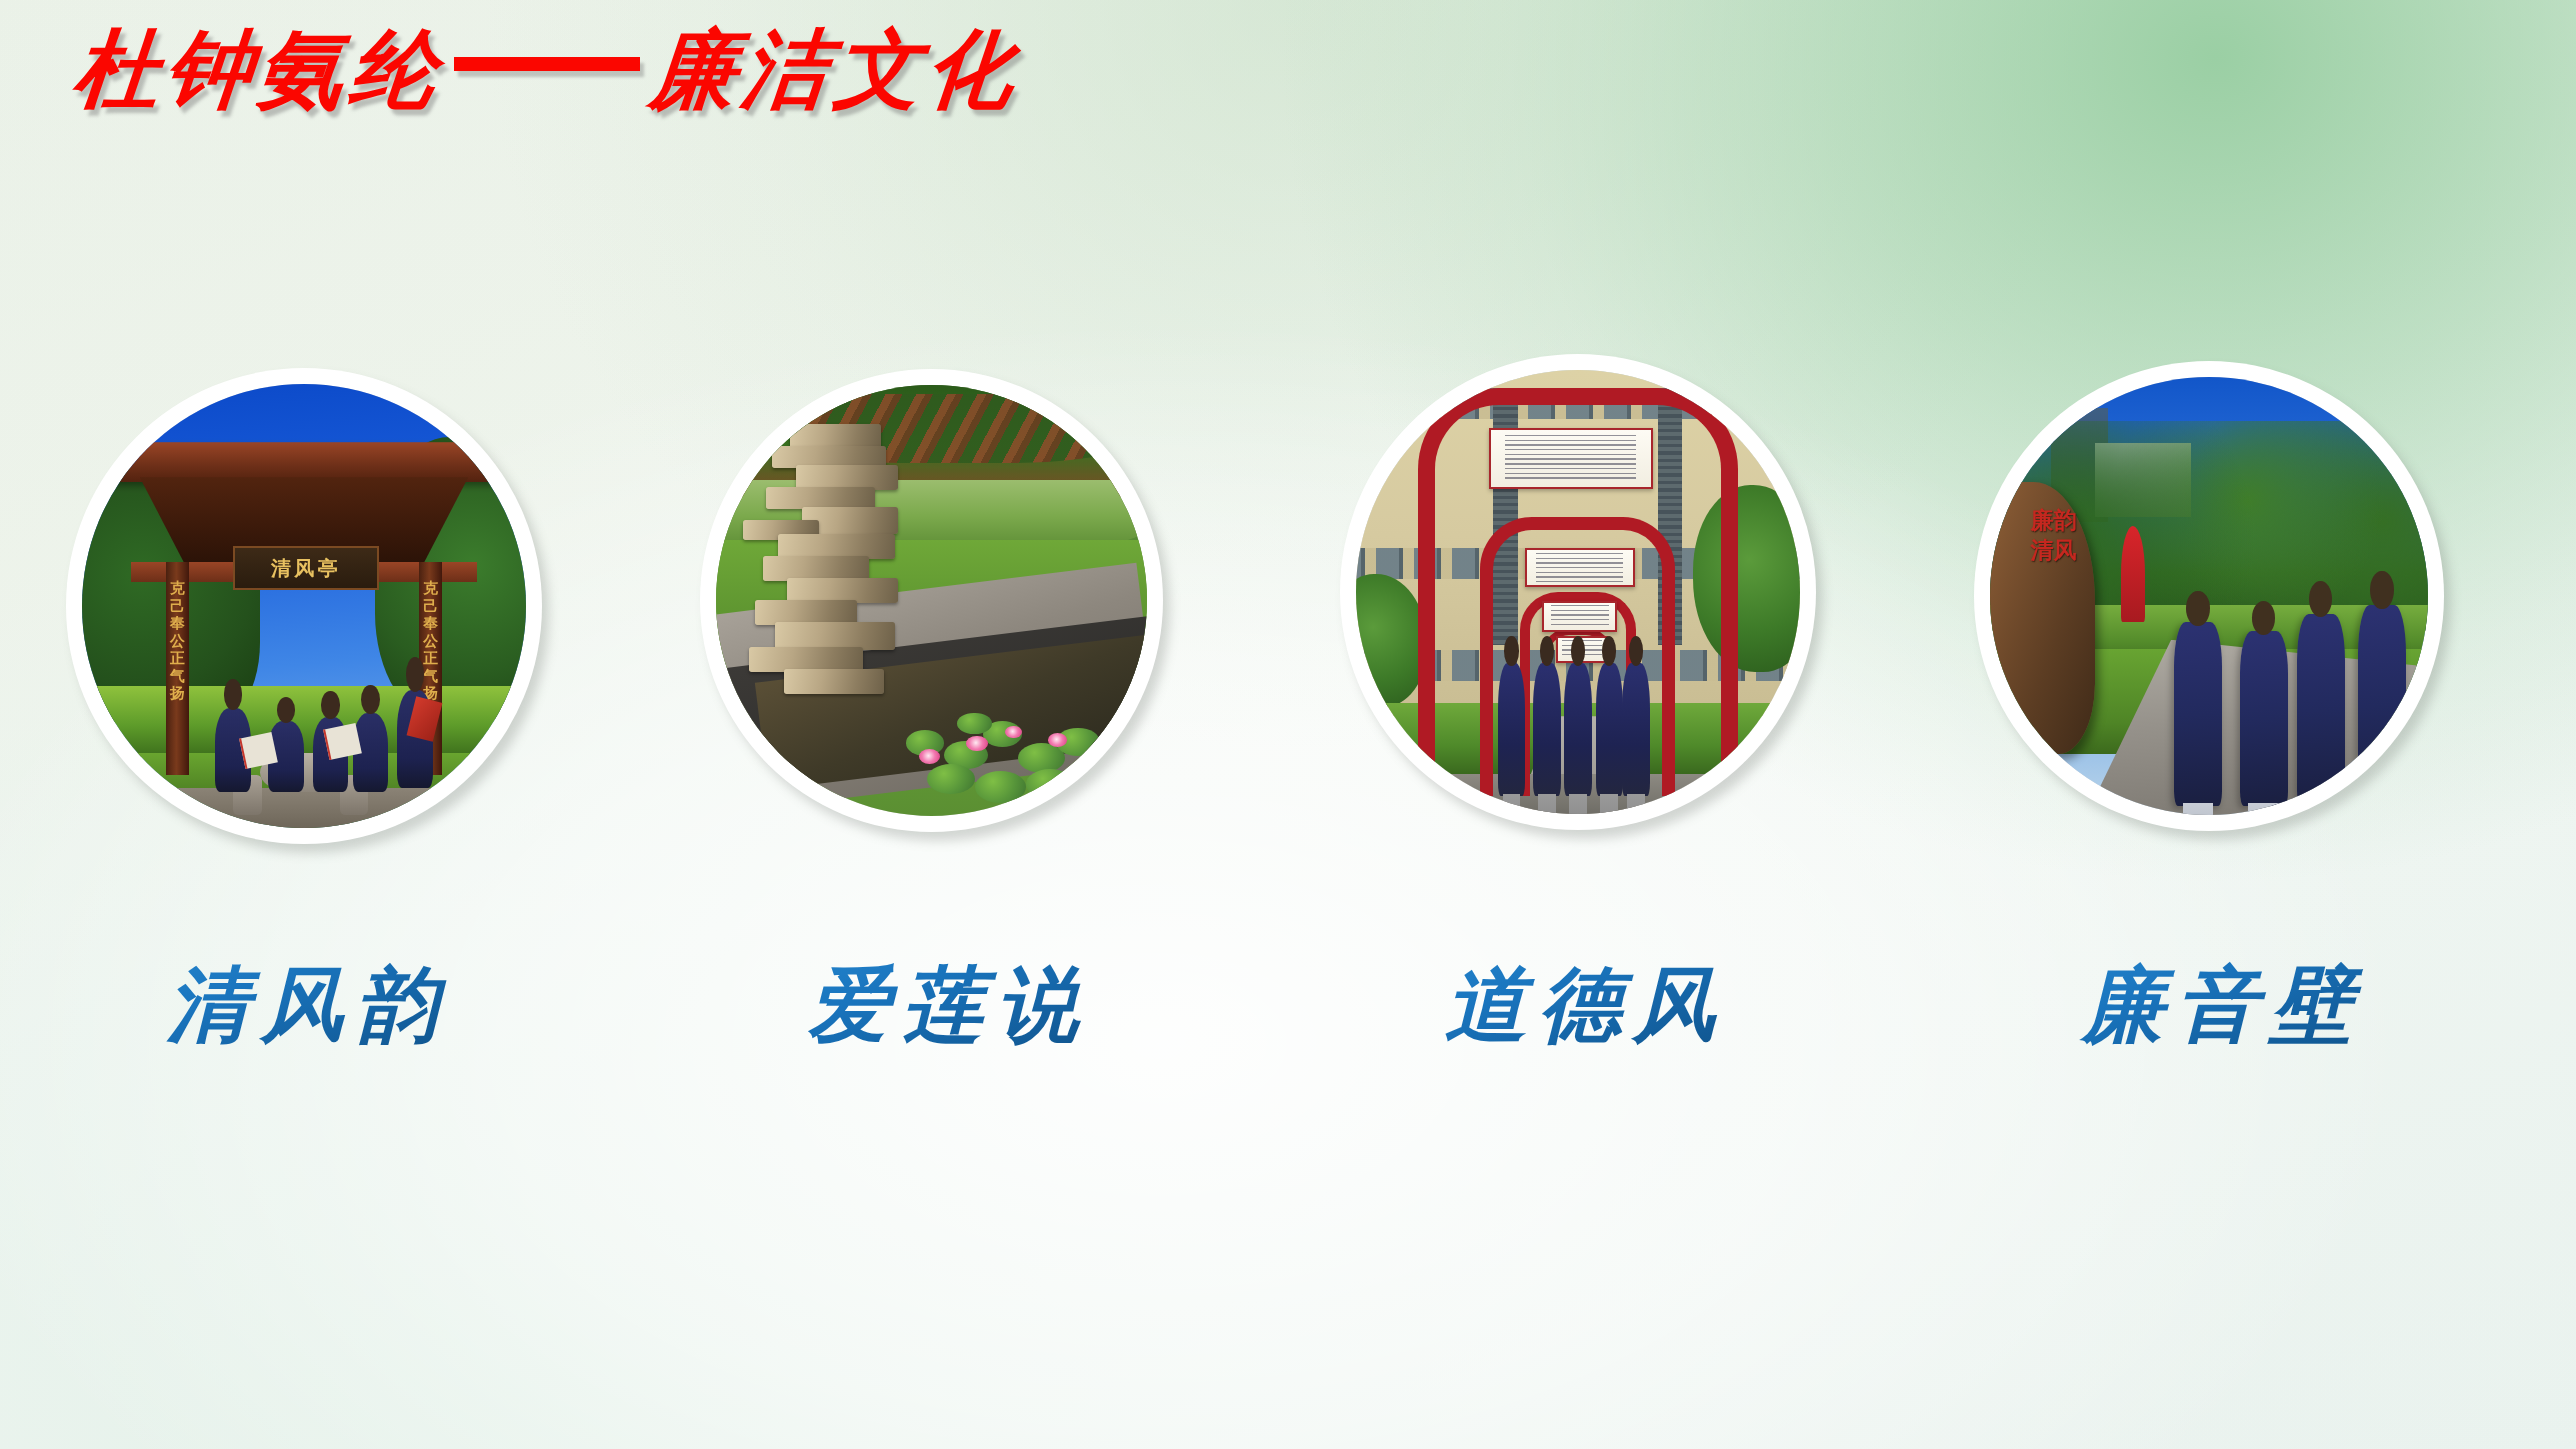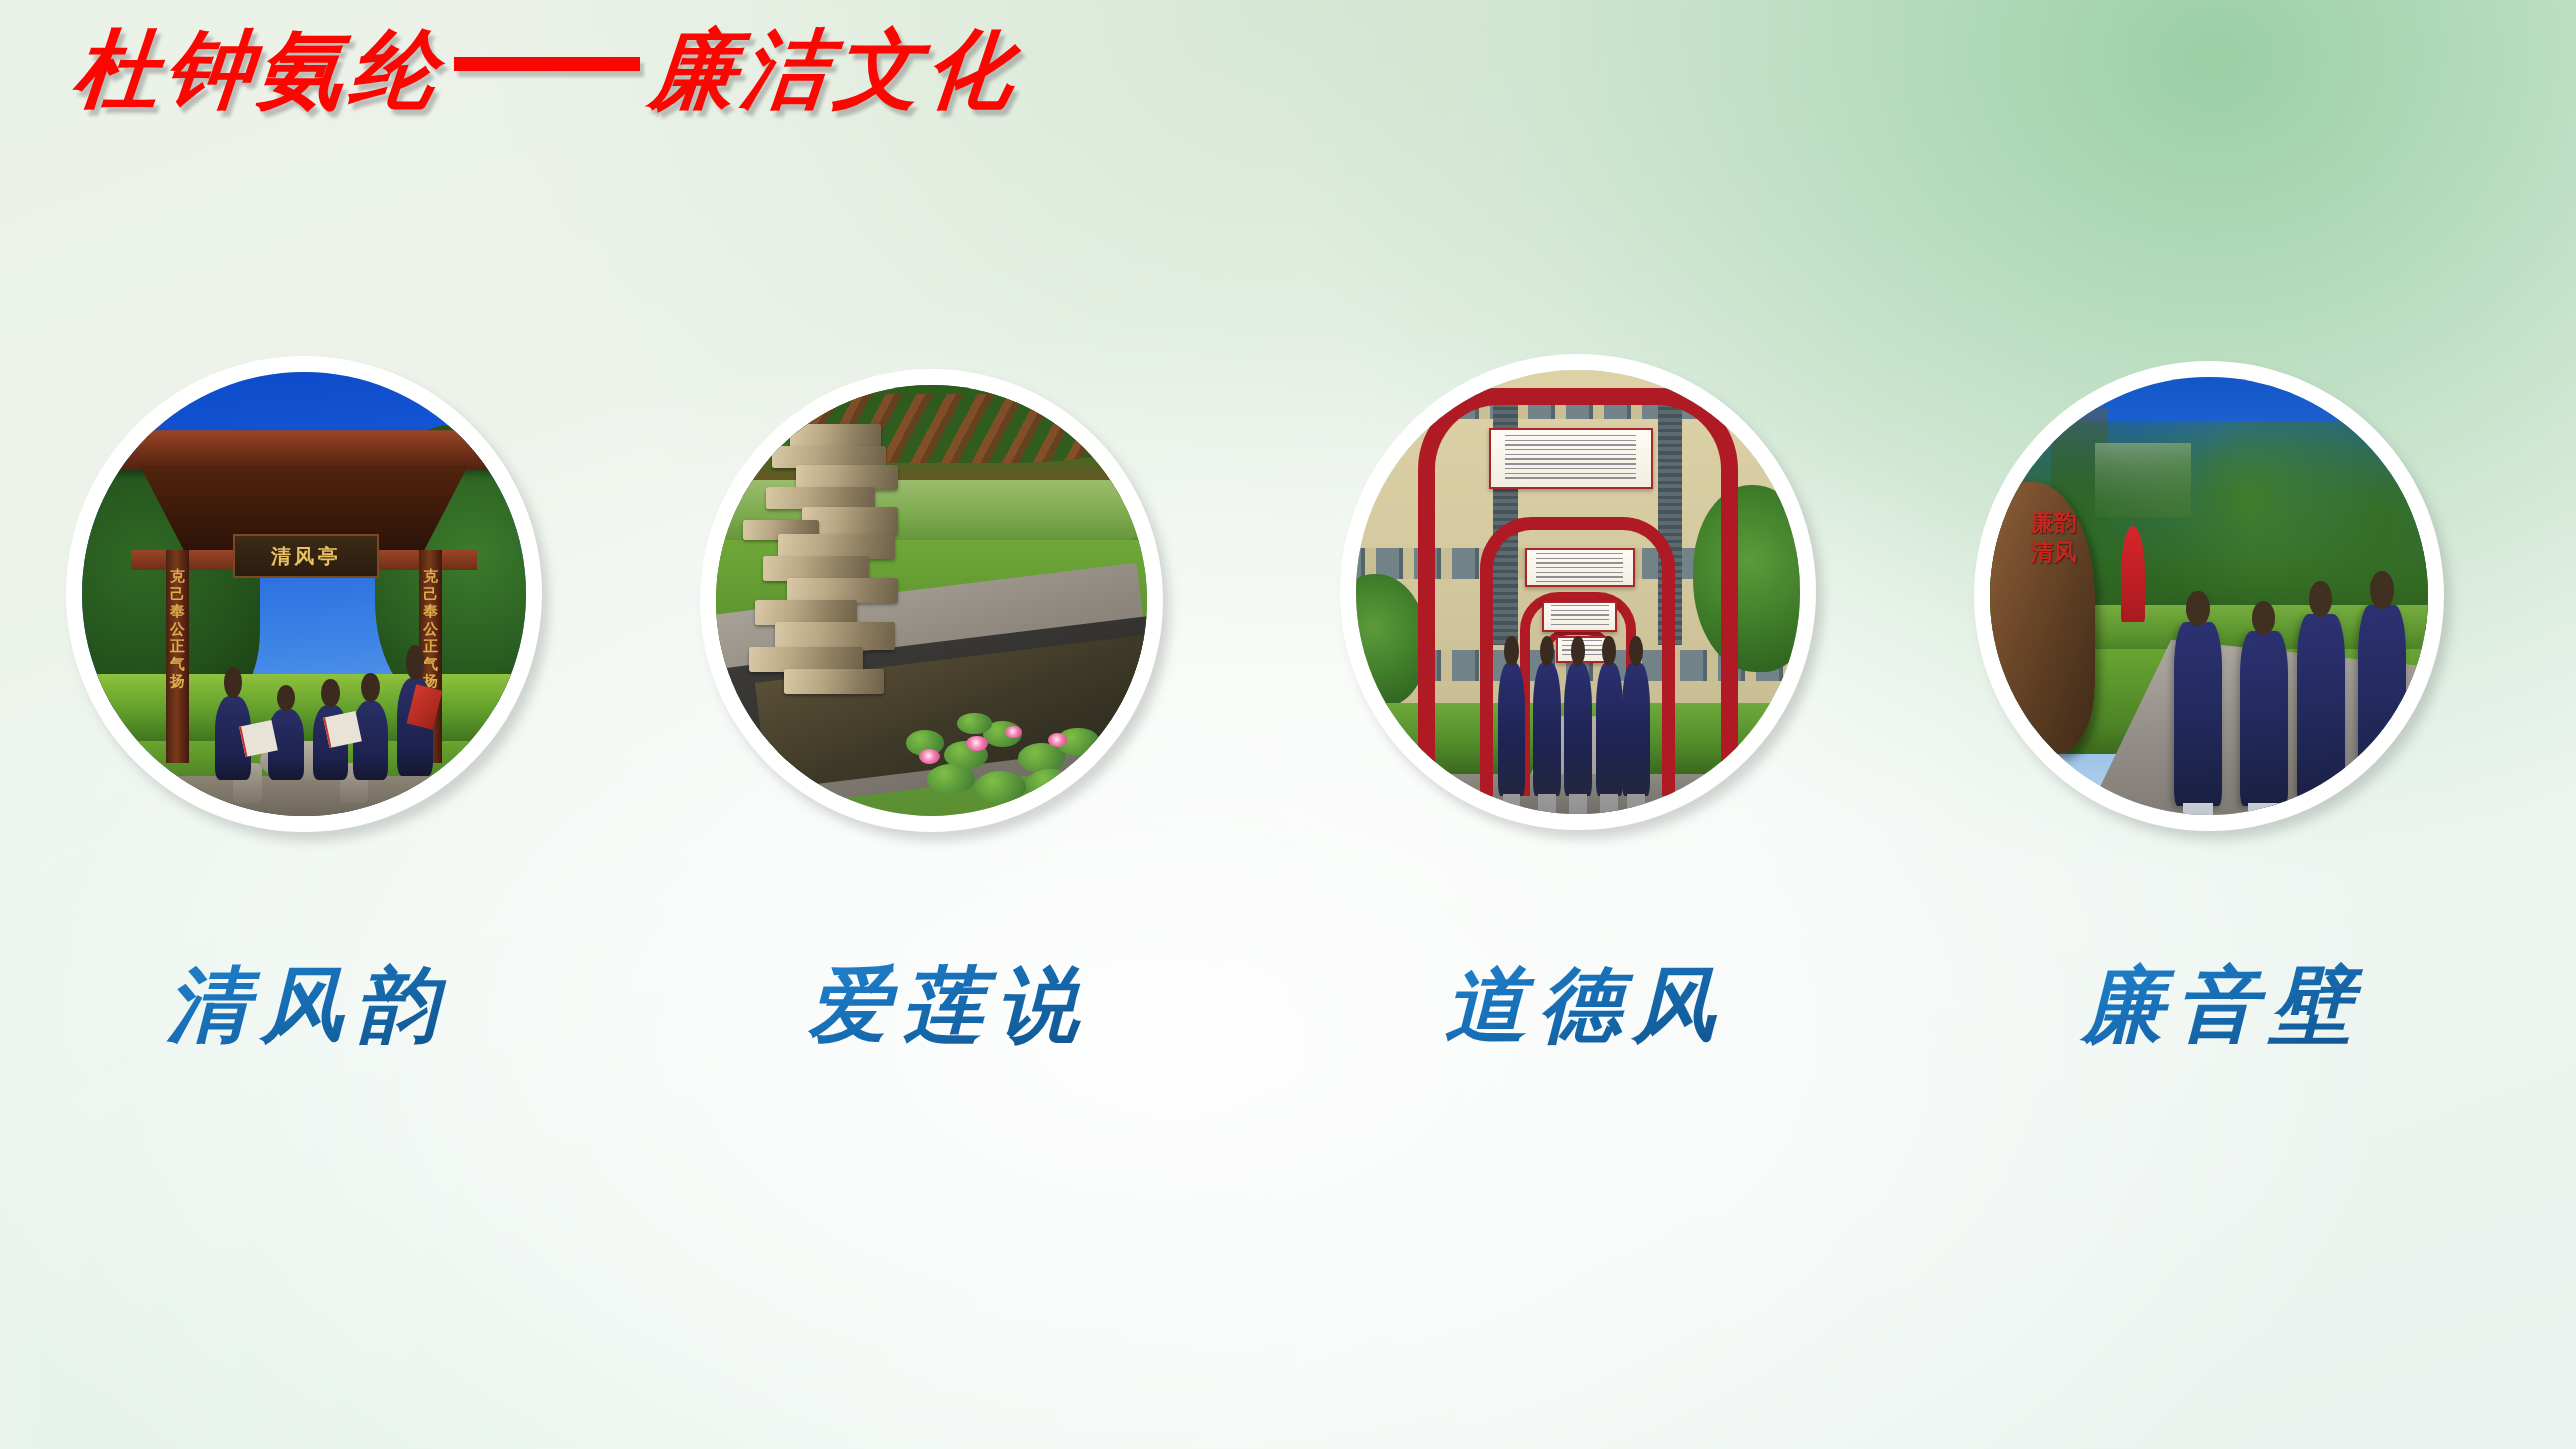--- a/index.html
+++ b/index.html
@@ -43,21 +43,21 @@
 
   
   .row{position:absolute;left:0;top:0;width:2576px;height:1449px;z-index:4;}
   .cell{position:absolute;width:510px;}
   .cell.c0{left:47px;}
   .cell.c1{left:688px;}
   .cell.c2{left:1325px;}
   .cell.c3{left:1962px;}
 
   .photo-wrap{
-    position:absolute;top:356px;width:476px;height:476px;
+    position:absolute;top:368px;width:476px;height:476px;
     border-radius:50%;
     background:#ffffff;
     padding:0;
     box-shadow:6.7px 8.7px 10.7px rgba(120,125,120,0.30);
   }
   .cell.c0 .photo-wrap{left:19px;}
   .cell.c1 .photo-wrap{left:12px;top:369px;width:463px;height:463px;}
   .cell.c2 .photo-wrap{left:14.8px;top:354px;}
   .cell.c3 .photo-wrap{left:12px;top:361px;width:470px;height:470px;}
 
@@ -209,21 +209,21 @@
     background:linear-gradient(180deg,#76ad3e 0%,#548c2b 60%,#3e6b1f 100%);}
   .p4-lawn{position:absolute;left:0;right:0;top:62%;height:24%;
     background:linear-gradient(180deg,#68a432 0%,#4f8526 70%,#3c6a1d 100%);}
   .p4-path{position:absolute;left:22%;right:-10%;bottom:0;height:40%;
     background:linear-gradient(175deg,#b0aca4 0%,#95918a 45%,#7a766f 100%);
     clip-path:polygon(22% 0,100% 18%,100% 100%,0 100%);}
   .p4-stone{position:absolute;left:-8%;top:24%;width:32%;height:62%;
     background:linear-gradient(110deg,#9c6a3c 0%,#7d5330 32%,#5c3d23 66%,#3f2a18 100%);
     border-radius:18% 44% 26% 14%;box-shadow:4px 5.4px 9.4px rgba(0,0,0,.4);}
   .p4-carve{position:absolute;left:9%;top:30%;width:11%;
-    color:#c5271f;font-family:Liberation Serif, serif;font-weight:700;
+    color:#c5271f;font-family:Liberation Mono, monospace;font-weight:700;
     font-size:23px;line-height:1.3;text-align:center;word-break:break-all;
     text-shadow:0.7px 1.3px 1.3px rgba(0,0,0,.55);}
   .p4-redsign{position:absolute;left:30%;top:34%;width:5.5%;height:22%;
     background:linear-gradient(180deg,#d8252a 0%,#a81a20 100%);border-radius:50% 50% 6% 6%;}
   .p4-person{position:absolute;bottom:2%;width:11%;height:42%;
     background:linear-gradient(175deg,#2c3272 0%,#222a5e 50%,#1a1f40 100%);
     border-radius:24% 24% 8% 8%;box-shadow:-2.7px 2.7px 6px rgba(0,0,0,.25);}
   .p4-person .hd{position:absolute;top:-17%;left:26%;width:48%;height:19%;
     background:#40301f;border-radius:50%;}
   .p4-person .lg{position:absolute;bottom:-38%;left:18%;width:64%;height:40%;

